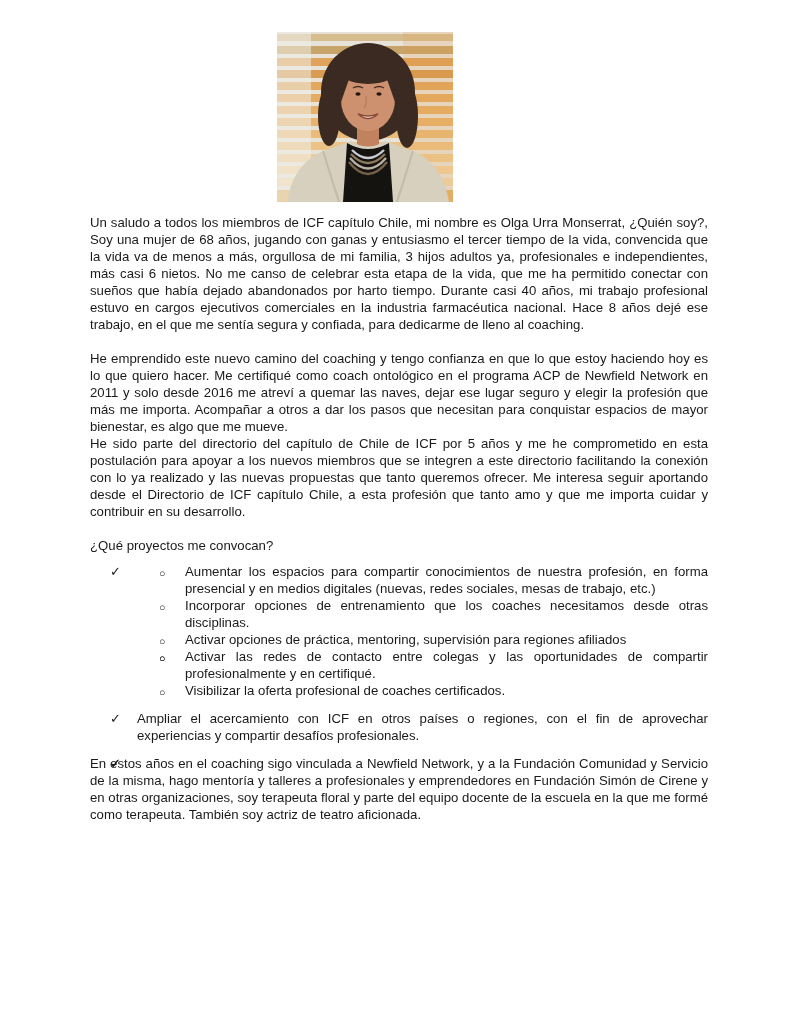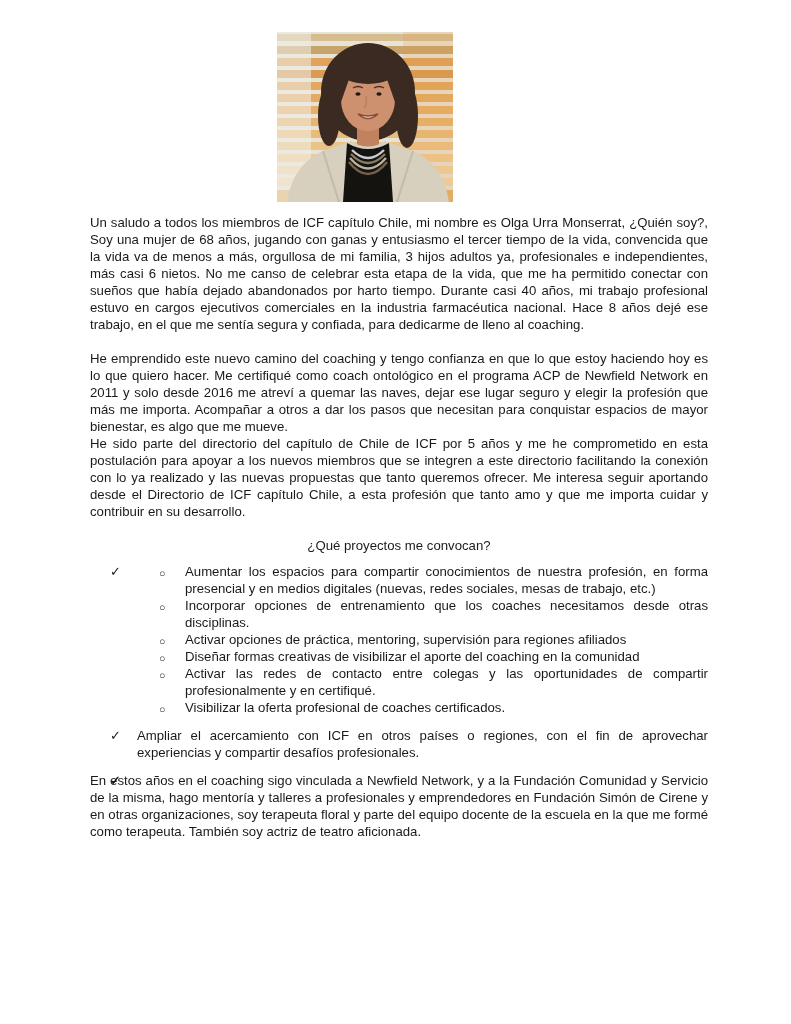--- a/index.html
+++ b/index.html
@@ -24,21 +24,21 @@
     position: absolute;
     left: 90px;
     top: 214px;
     width: 618px;
     font-size: 13.2px;
     line-height: 17px;
     text-align: justify;
   }
   .content p { margin: 0; }
   p.mt { margin-top: 17px; }
-  .heading { margin-top: 17px; text-align: center; }
+  .heading { margin-top: 17px; text-align: left; }
   .check-item {
     position: relative;
     padding-left: 47px;
     margin-top: 9px;
     text-align: justify;
   }
   .check-item .check {
     position: absolute;
     left: 20px;
     top: 0;
@@ -133,21 +133,20 @@
     <div class="sub-item">
       <span class="circle">○</span>
       <span>Incorporar opciones de entrenamiento que los coaches necesitamos desde otras disciplinas.</span>
     </div>
     <div class="sub-item">
       <span class="circle">○</span>
       <span>Activar opciones de práctica, mentoring, supervisión para regiones afiliados</span>
     </div>
     <div class="sub-item">
       <span class="circle">○</span>
-      <span>Diseñar formas creativas de visibilizar el aporte del coaching en la comunidad</span>
     </div>
     <div class="sub-item">
       <span class="circle">○</span>
       <span>Activar las redes de contacto entre colegas y las oportunidades de compartir profesionalmente y en certifiqué.</span>
     </div>
     <div class="sub-item">
       <span class="circle">○</span>
       <span>Visibilizar la oferta profesional de coaches certificados.</span>
     </div>
 

